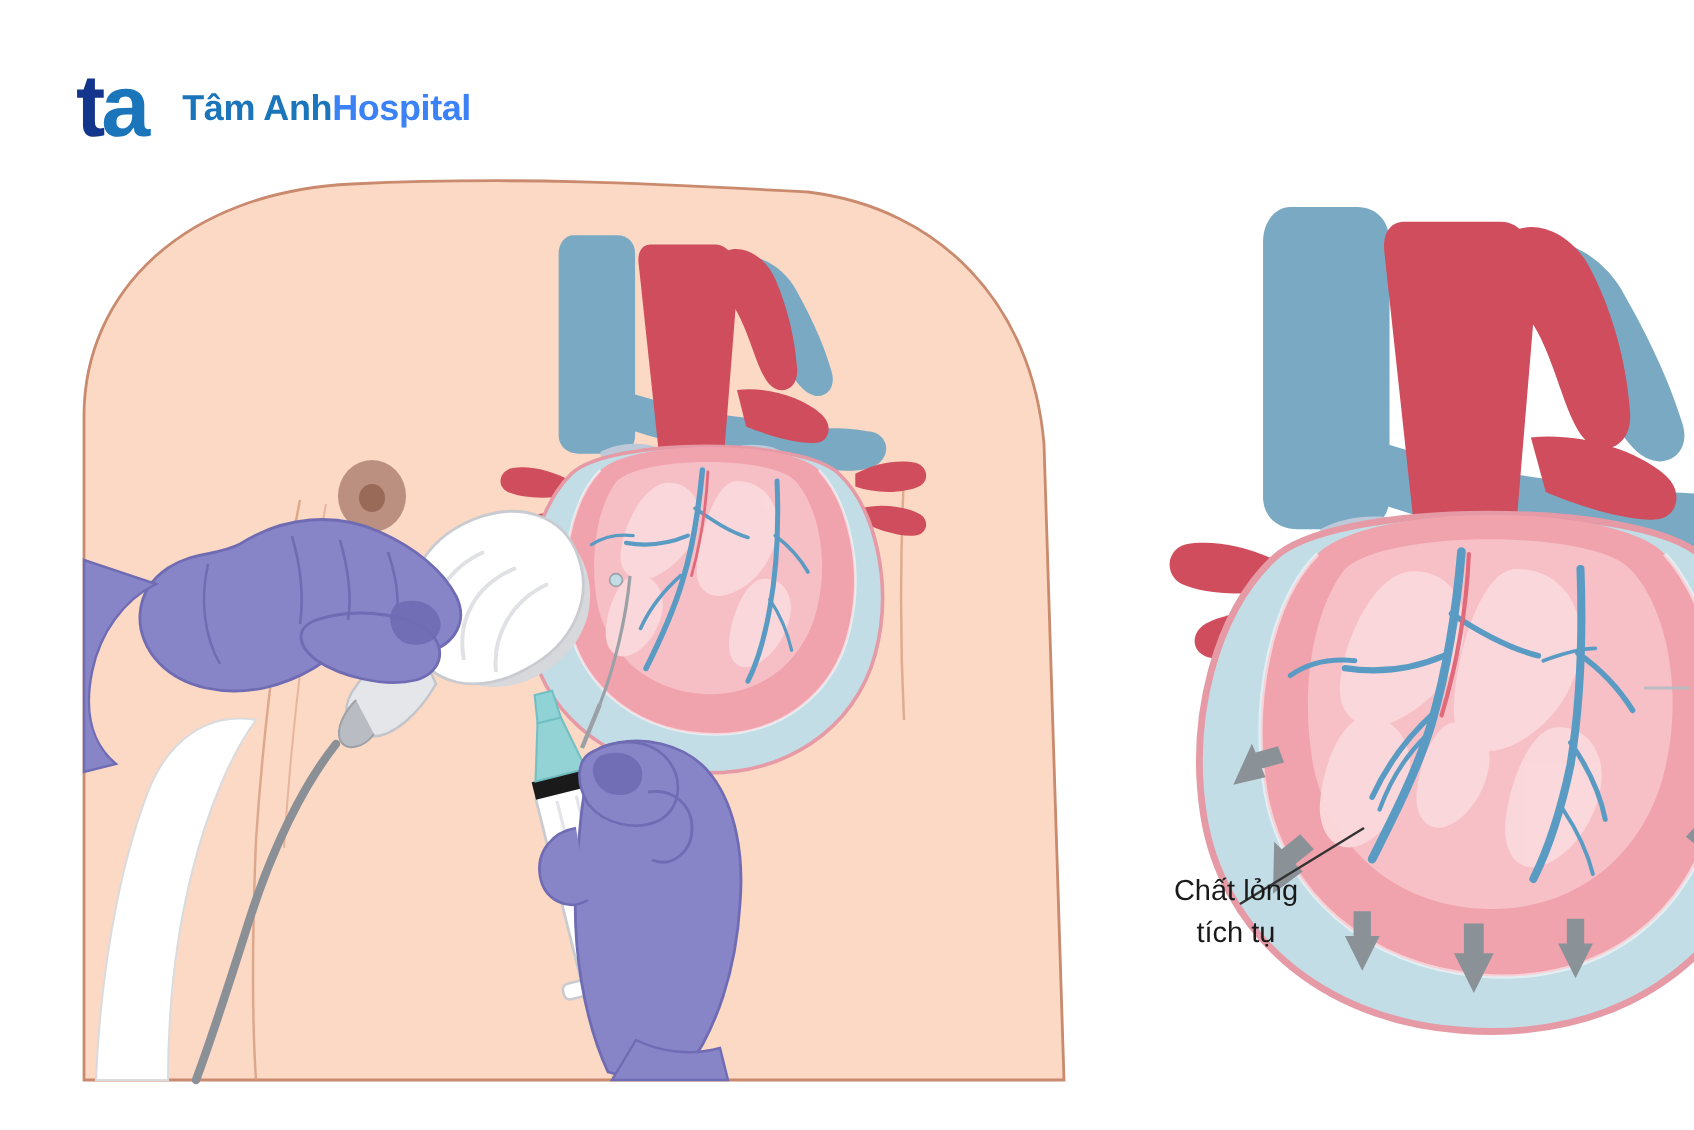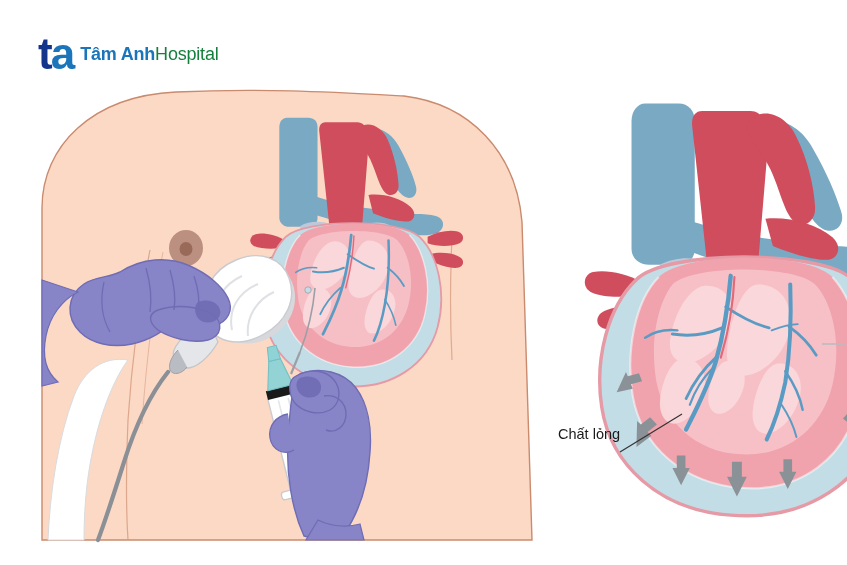--- a/index.html
+++ b/index.html
@@ -6,35 +6,35 @@
   html,body { width:847px; height:565px; }
   body {
     background:#ffffff;
     font-family:"Liberation Sans", sans-serif;
     position:relative;
     overflow:hidden;
   }
   .stage { position:absolute; inset:0; width:847px; height:565px; }
 
   
-  .logo { position:absolute; left:38px; top:36px; display:flex; align-items:center; gap:7px; }
+  .logo { position:absolute; left:38px; top:36px; display:flex; align-items:center; gap:18px; }
   .logo-mark {
     font-size:44px; font-weight:bold; line-height:0.82;
     letter-spacing:-2px; font-family:"Liberation Sans", sans-serif;
   }
   .logo-mark .ch-t { color:#13358c; }
   .logo-mark .ch-a { color:#1b75bb; }
   .logo-words { display:flex; flex-direction:row; line-height:1.04; }
   .logo-line1 { color:#1b75bb; font-size:18px; font-weight:bold; letter-spacing:-0.2px; }
-  .logo-line2 { color:#15803d; font-size:18px; font-weight:normal; letter-spacing:-0.2px; }
+  .logo-line2 { color:#3b82f6; font-size:18px; font-weight:bold; letter-spacing:-0.2px; }
 
   
   .label {
-    position:absolute; left:558px; top:424px;
-    width:120px; text-align:left;
+    position:absolute; left:558px; top:436px;
+    width:120px; text-align:center;
     color:#1a1a1a; font-size:14.5px; line-height:1.42;
     font-family:"Liberation Sans", sans-serif;
   }
   svg { display:block; }
 </style>
 </head>
 <body>
 
 <div class="stage">
 
@@ -334,15 +334,16 @@
       </g>
     </g>
 
     <line x1="620" y1="452" x2="682" y2="414" stroke="#333333" stroke-width="1.2"></line>
 
     <line x1="822" y1="344" x2="845" y2="344" stroke="#b9bcc2" stroke-width="1.6"></line>
   </svg>
 
   <div class="label">
     <div>Chất lỏng</div>
+    <div>tích tụ</div>
   </div>
 
 </div>
 
 </body></html>

